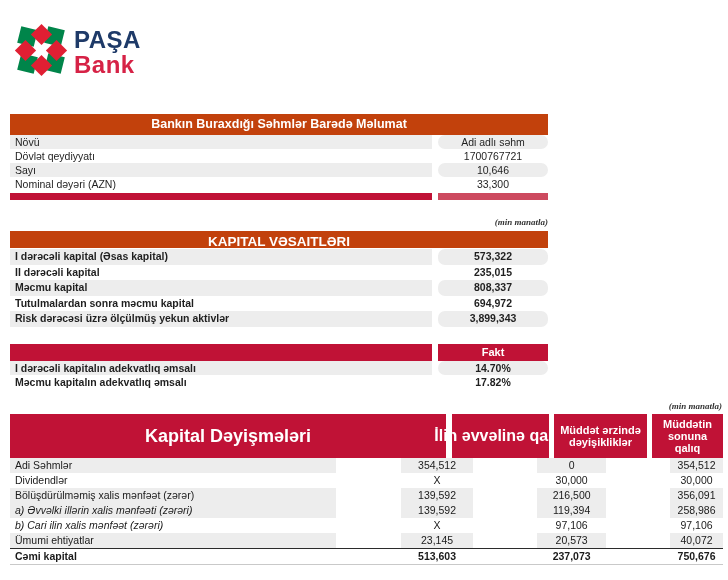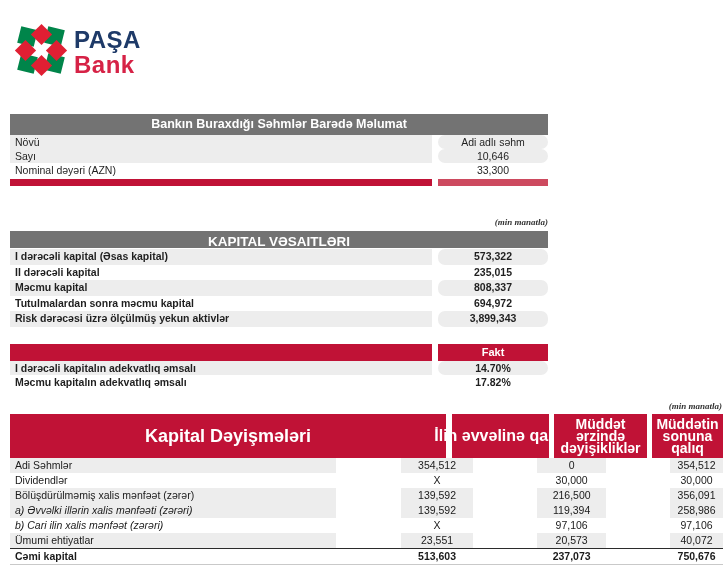--- a/index.html
+++ b/index.html
@@ -19,21 +19,21 @@
   .logo-icon .dm { position:absolute; width:15px; height:15px; background:#E01F33; transform:rotate(45deg); }
   .logo-icon .dm.t { left:16.5px; top:1px;    }
   .logo-icon .dm.r { left:32px;   top:16.5px; }
   .logo-icon .dm.b { left:16.5px; top:32px;   }
   .logo-icon .dm.l { left:1px;    top:16.5px; }
   .logo-text { position:absolute; left:74px; top:27px; font-weight:bold; font-size:24px; line-height:25px; letter-spacing:0.5px; }
   .logo-text .w1 { color:#1E3A68; }
   .logo-text .w2 { color:#D62246; }
 
   
-  .titlebar { background:#737373; color:#fff; font-weight:bold; text-align:center; }
+  .titlebar { background:#c2410c; color:#fff; font-weight:bold; text-align:center; }
   .trow { display:flex; font-size:10.5px; color:#1f1f1f; }
   .trow .lbl { width:422px; padding-left:5px; box-sizing:border-box; overflow:hidden; white-space:nowrap; }
   .trow .gut { width:6px; background:#fff; }
   .trow .val { flex:1; text-align:center;border-radius:7px; }
   .trow.gray .lbl, .trow.gray .val { background:#EDEDED; }
 
   
   .t1 { left:10px; top:114px; width:538px; }
   .t1 .titlebar { height:21px; line-height:21px; font-size:12.5px; }
   .t1 .trow { height:14px; line-height:14px; }
@@ -67,21 +67,21 @@
   .t3 .hrow .cell { background:#C01236; color:#fff; font-weight:bold;
                     display:flex; align-items:center; justify-content:center; text-align:center; }
   .t3 .c1 { width:436px; box-sizing:border-box; }
   .t3 .g6 { width:6px; background:#fff; }
   .t3 .g5 { width:5px; background:#fff; }
   .t3 .c2 { width:97px; }
   .t3 .c3 { width:93px; }
   .t3 .c4 { width:71px; }
   .t3 .hrow .c1 { font-size:18px; }
   .t3 .hrow .c2 { font-size:16px; white-space:nowrap; }
-  .t3 .hrow .c3, .t3 .hrow .c4 { font-size:14px; line-height:12px; padding:0 2px; box-sizing:border-box; }
+  .t3 .hrow .c3, .t3 .hrow .c4 { font-size:11px; line-height:12px; padding:0 2px; box-sizing:border-box; }
   .t3 .trow3 { display:flex; height:15px; line-height:15px; font-size:10.5px;gap:30px; }
   .t3 .trow3 .c1 { padding-left:5px; overflow:hidden; white-space:nowrap; }
   .t3 .trow3 .c2, .t3 .trow3 .c3, .t3 .trow3 .c4 { text-align:center; }
   .t3 .trow3.gray .c1, .t3 .trow3.gray .c2, .t3 .trow3.gray .c3, .t3 .trow3.gray .c4 { background:#EDEDED; }
   .t3 .trow3.ital .c1 { font-style:italic; }
   .t3 .trow3.total { font-weight:bold; border-top:1px solid #2b2b2b; border-bottom:1px solid #c9c9c9; }
 </style>
 </head>
 <body>
 
@@ -104,20 +104,25 @@
     </div>
   </div>
 
   <div class="abs t1">
     <div class="titlebar">Bankın Buraxdığı Səhmlər Barədə Məlumat</div>
     <div class="trow gray">
       <div class="lbl">Növü</div>
       <div class="gut"></div>
       <div class="val">Adi adlı səhm</div>
     </div>
+    <div class="trow">
+      <div class="lbl">Dövlət qeydiyyatı</div>
+      <div class="gut"></div>
+      <div class="val">1700767721</div>
+    </div>
     <div class="trow gray">
       <div class="lbl">Sayı</div>
       <div class="gut"></div>
       <div class="val">10,646</div>
     </div>
     <div class="trow">
       <div class="lbl">Nominal dəyəri (AZN)</div>
       <div class="gut"></div>
       <div class="val">33,300</div>
     </div>
@@ -231,21 +236,21 @@
         <div class="g6"></div>
       <div class="c2">X</div>
         <div class="g5"></div>
       <div class="c3">97,106</div>
         <div class="g5"></div>
       <div class="c4">97,106</div>
     </div>
     <div class="trow3 gray">
       <div class="c1">Ümumi ehtiyatlar</div>
         <div class="g6"></div>
-      <div class="c2">23,551</div>
+      <div class="c2">23,145</div>
         <div class="g5"></div>
       <div class="c3">20,573</div>
         <div class="g5"></div>
       <div class="c4">40,072</div>
     </div>
     <div class="trow3 total">
       <div class="c1">Cəmi kapital</div>
         <div class="g6"></div>
       <div class="c2">513,603</div>
         <div class="g5"></div>

